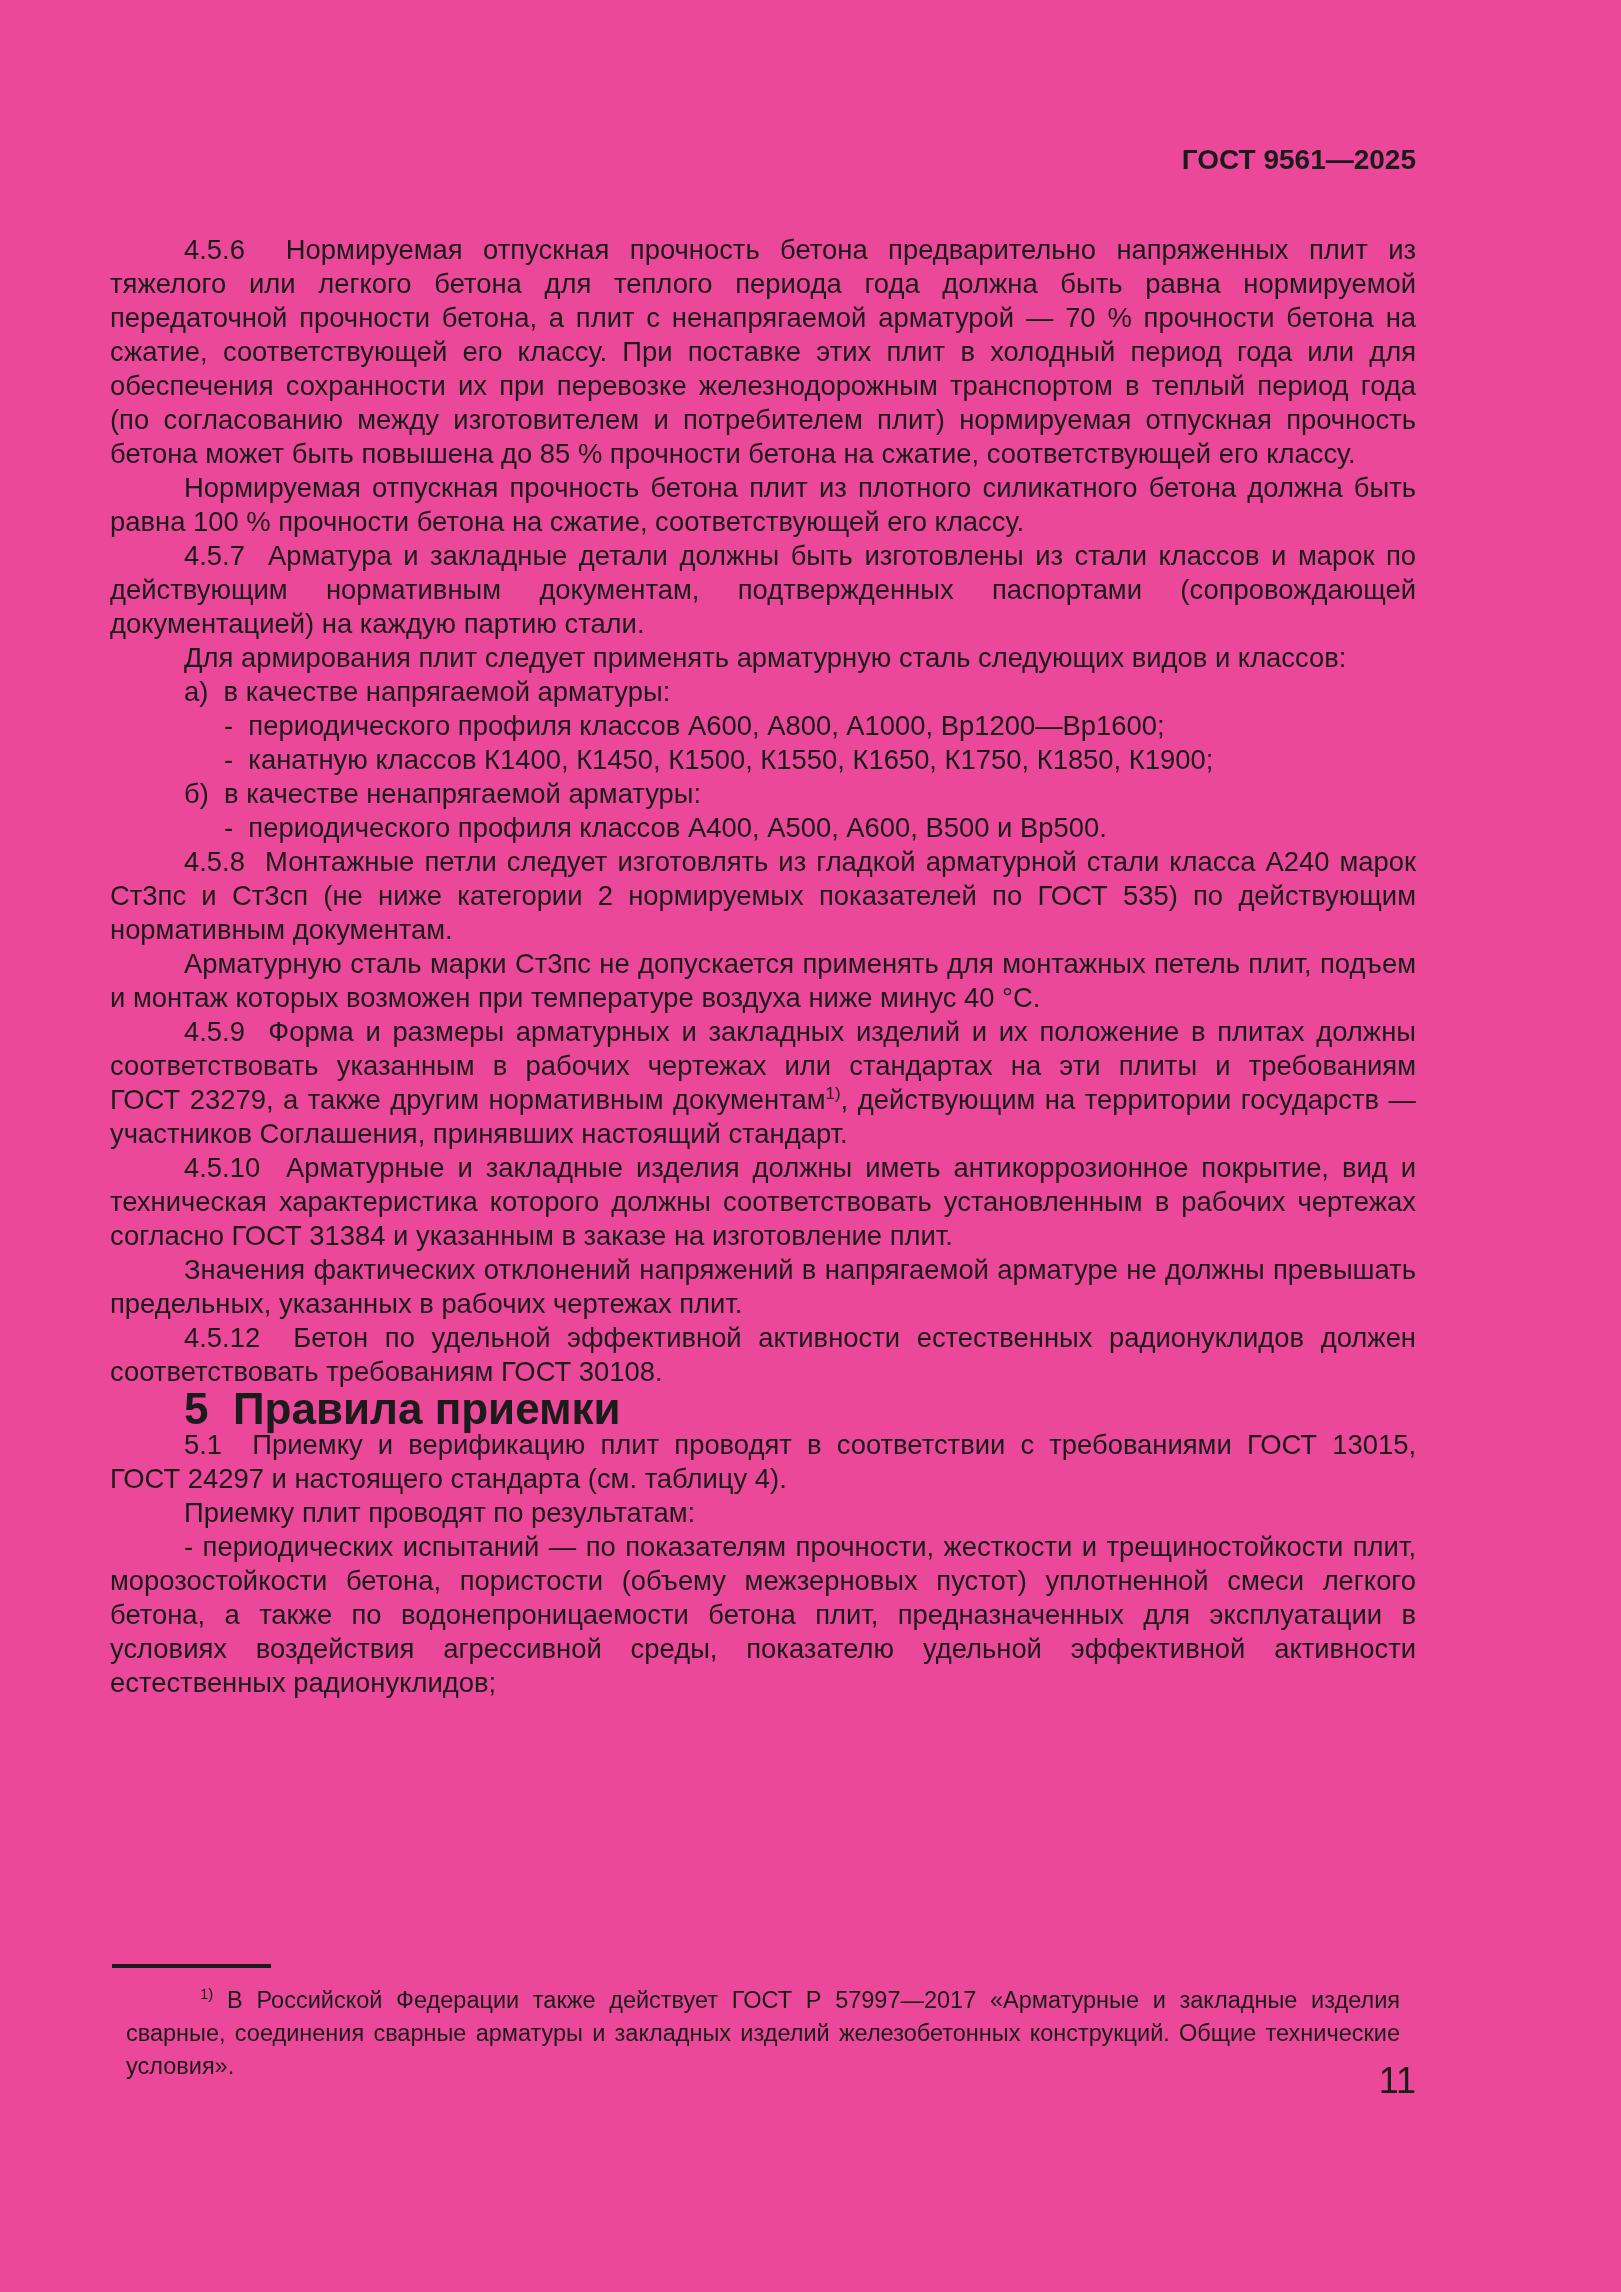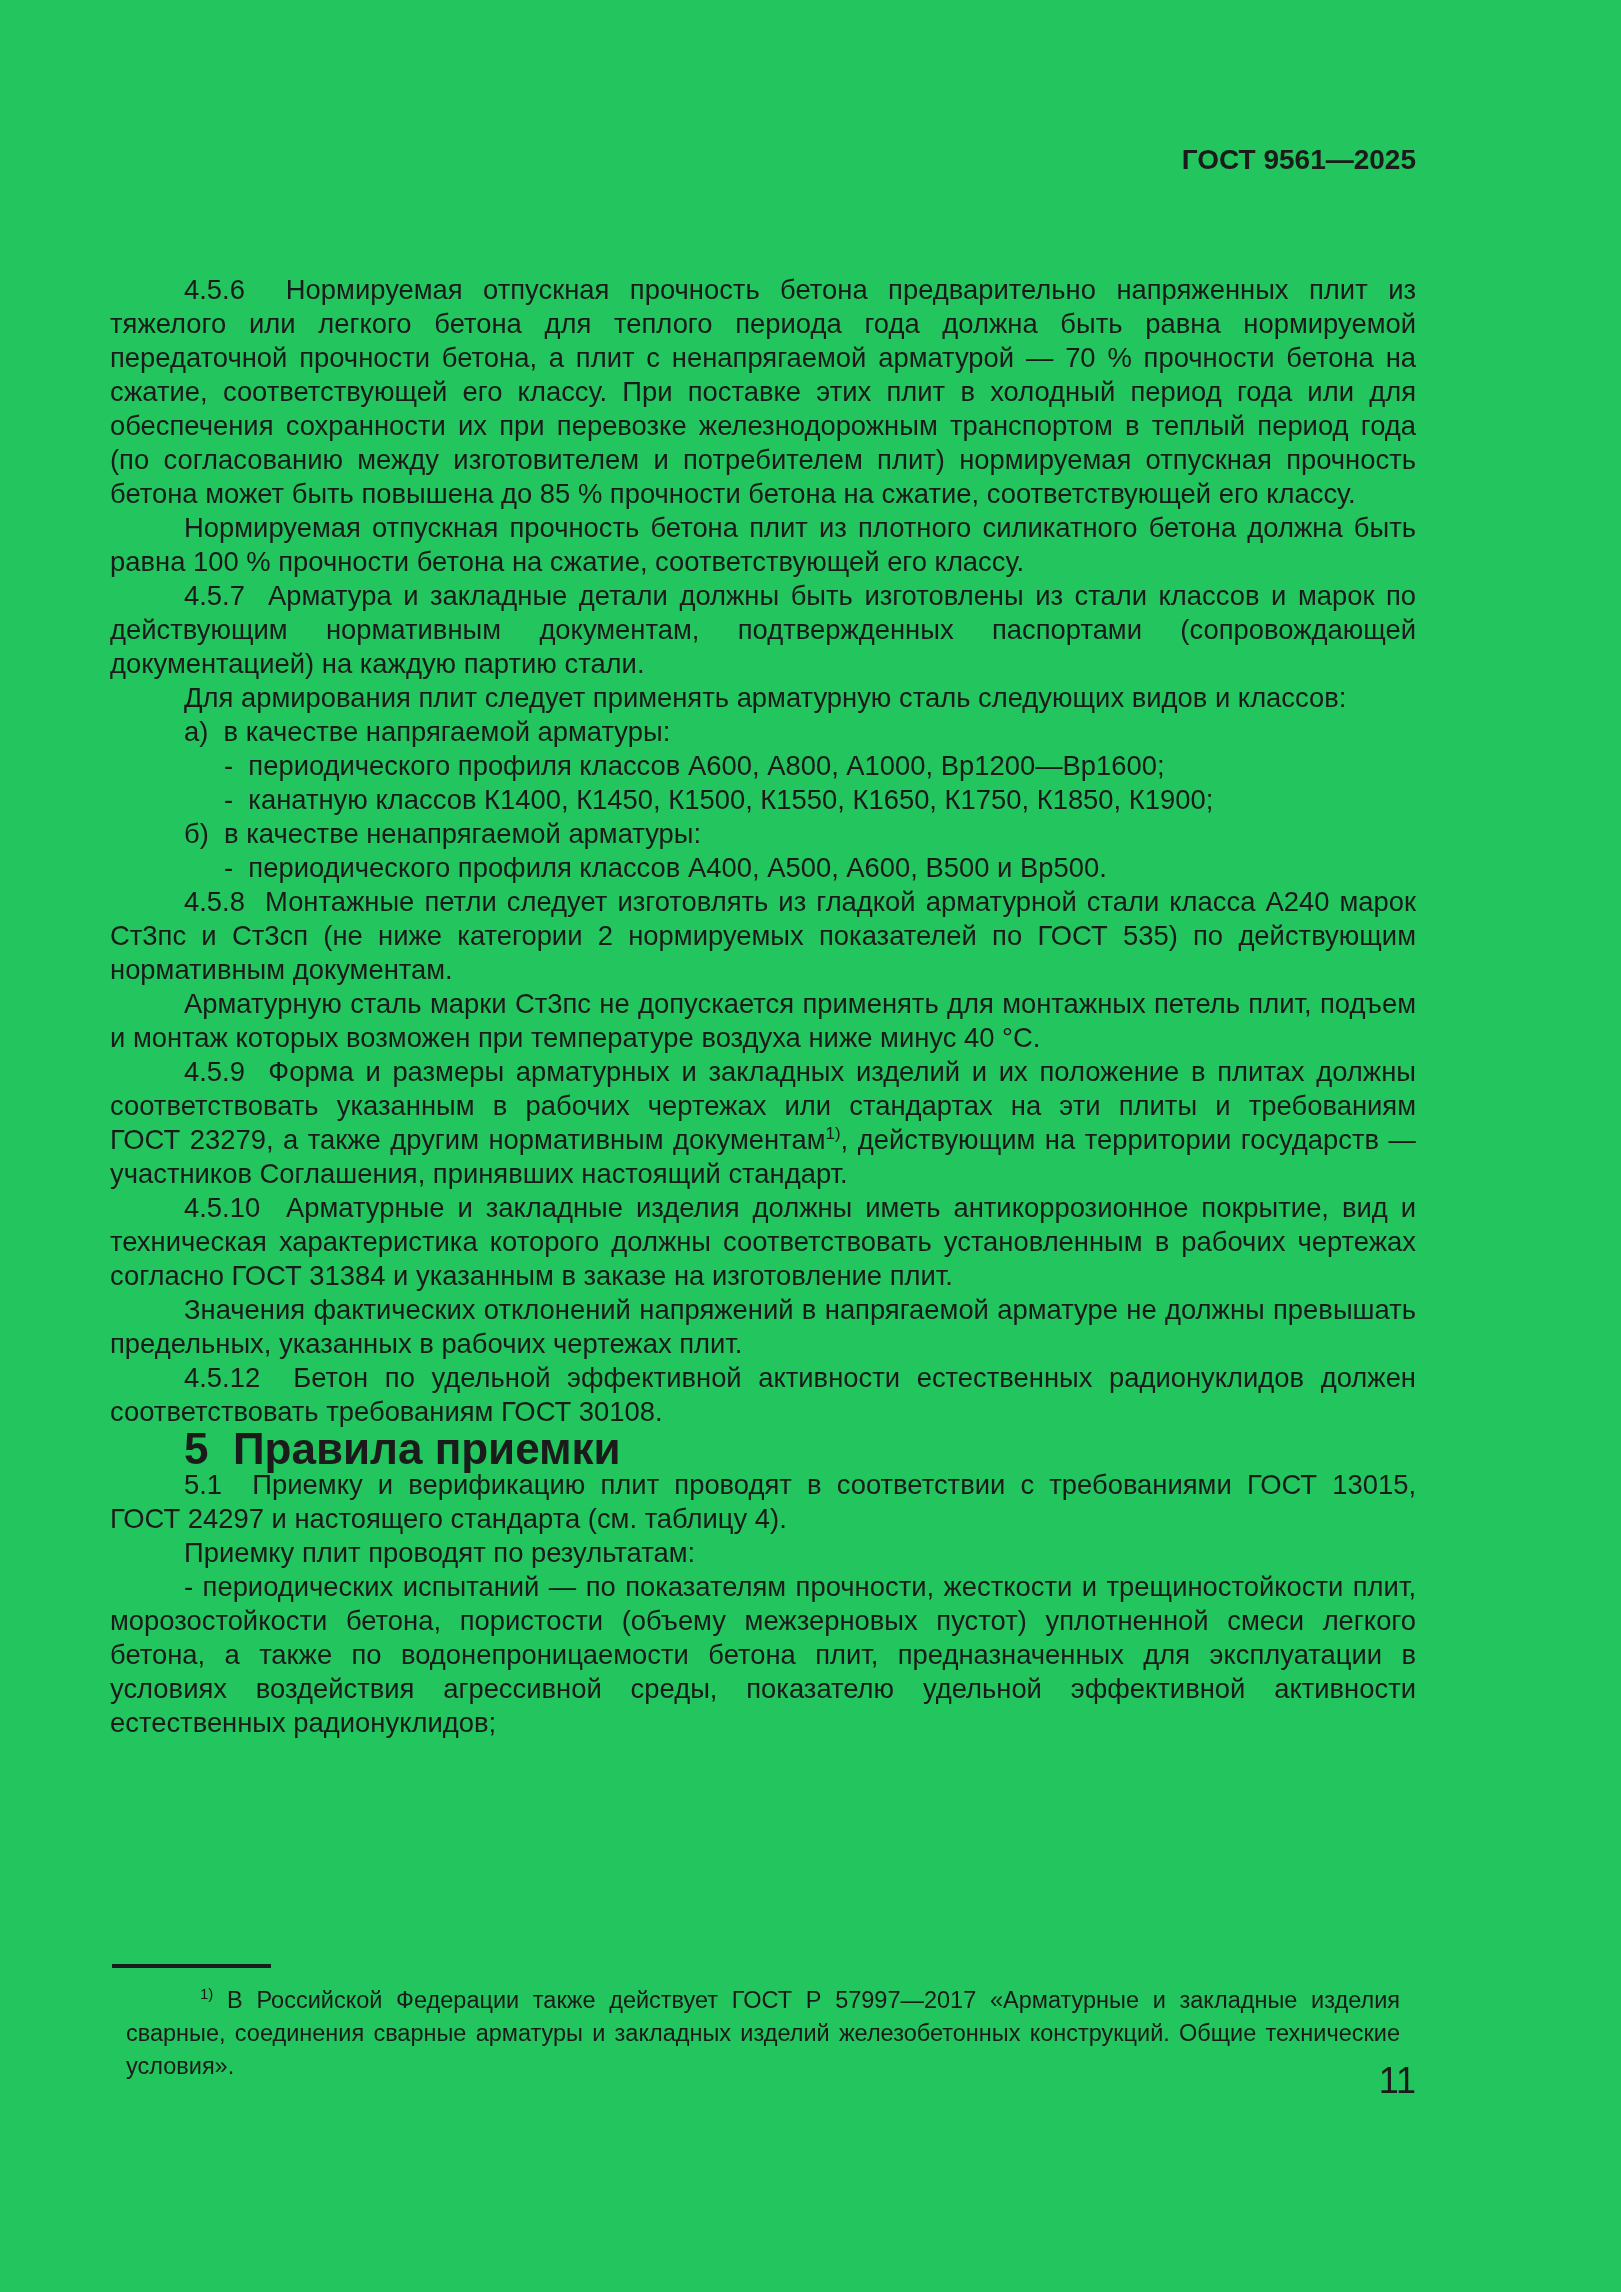--- a/index.html
+++ b/index.html
@@ -1,31 +1,31 @@
 <!DOCTYPE html>
 <html lang="ru"><head>
 <meta charset="utf-8">
 <style>
   html,body { margin:0; padding:0; background:#e8e8e8; }
   .page {
     position:relative;
     width:1621px; height:2293px;
     margin:0 auto;
-    background:#22c55e;
+    background:#ec4899;
     font-family:"Liberation Sans", sans-serif;
     color:#1b1b1b;
     overflow:hidden;
   }
   .running-header {
     position:absolute; top:143px; left:110px; width:1306px;
     text-align:right; font-weight:bold; font-size:28px; line-height:33px;
   }
   .body-area {
     position:absolute; top:233px; left:110px; width:1306px;
-    font-size:27.4px; line-height:34px; text-align:justify;margin-top:40px;
+    font-size:27.4px; line-height:34px; text-align:justify;
   }
   .body-area p, .body-area h2 { margin:0; padding:0; }
   .blk-para  { text-indent:74px; }
   .blk-item1 { text-indent:74px; }
   .blk-item2 { text-indent:114px; }
   .blk-heading {
     font-size:44px; font-weight:bold; line-height:39px;
     text-indent:74px; text-align:left;
     margin-top:55px; margin-bottom:43px;
   }

